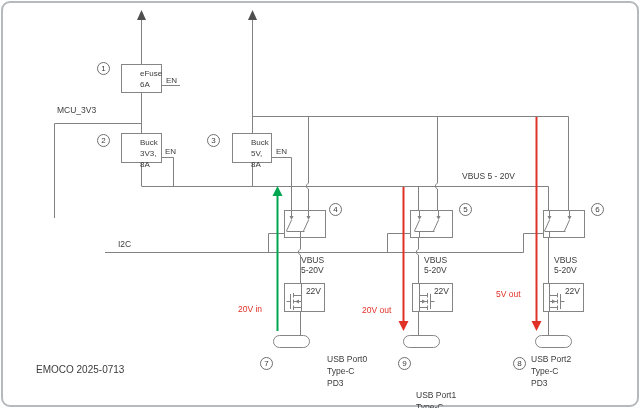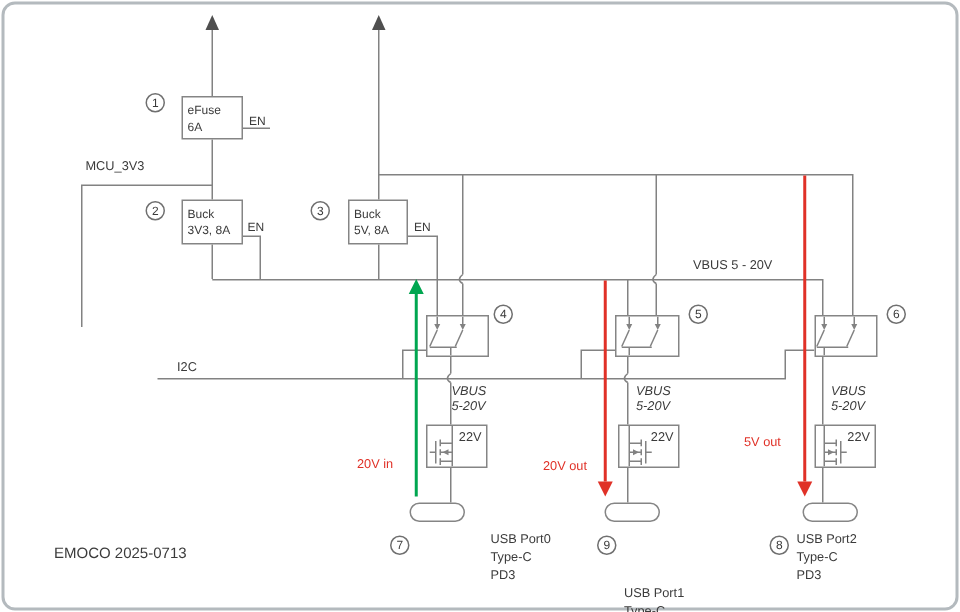--- a/index.html
+++ b/index.html
@@ -5,28 +5,28 @@
   html,body{margin:0;padding:0;background:#fff;}
   #canvas{
     position:relative;width:640px;height:408px;background:#ffffff;
     font-family:"Liberation Sans",sans-serif;color:#3b3b3b;overflow:hidden;
   }
   .frame{position:absolute;left:1px;top:1px;right:1px;bottom:1px;
     border:2px solid #b4babe;border-radius:9px;pointer-events:none;z-index:0;}
   svg.wires{position:absolute;left:0;top:0;z-index:1;}
   svg.flows{position:absolute;left:0;top:0;z-index:6;}
   .blockbox{position:absolute;border:1px solid #858585;background:#fff;z-index:2;
-    font-size:8px;line-height:11px;color:#3b3b3b;padding:3px 0 0 3px;box-sizing:border-box;}
+    font-size:8px;line-height:11px;color:#3b3b3b;padding:3px 0 0 18px;box-sizing:border-box;}
   .swbox,.fetbox{position:absolute;border:1px solid #858585;background:#fff;z-index:2;box-sizing:border-box;}
   .fetlabel{position:absolute;right:3px;top:2px;font-size:8.5px;color:#3b3b3b;z-index:3;}
   .pill{position:absolute;border:1px solid #858585;background:#fff;border-radius:7px;z-index:2;box-sizing:border-box;}
   .lbl{position:absolute;font-size:8.5px;color:#3b3b3b;white-space:nowrap;z-index:4;}
   .lbl.small{font-size:8px;}
   .lbl.red{color:#e03127;}
-  .lbl.multiline{line-height:9.5px;font-style:italic;}
+  .lbl.multiline{line-height:9.5px;}
   .portname{position:absolute;font-size:8.5px;line-height:12px;color:#3b3b3b;white-space:nowrap;z-index:4;}
   .circ{position:absolute;width:13px;height:13px;border:1px solid #6f6f6f;border-radius:50%;
     background:#fff;z-index:5;display:flex;align-items:center;justify-content:center;
     font-size:8px;color:#3b3b3b;box-sizing:border-box;}
   .mcu{display:flex;align-items:center;justify-content:center;padding:0;font-size:9px;}
   .glyph{position:absolute;left:0;top:0;z-index:3;}
 </style>
 </head>
 <body>
 

